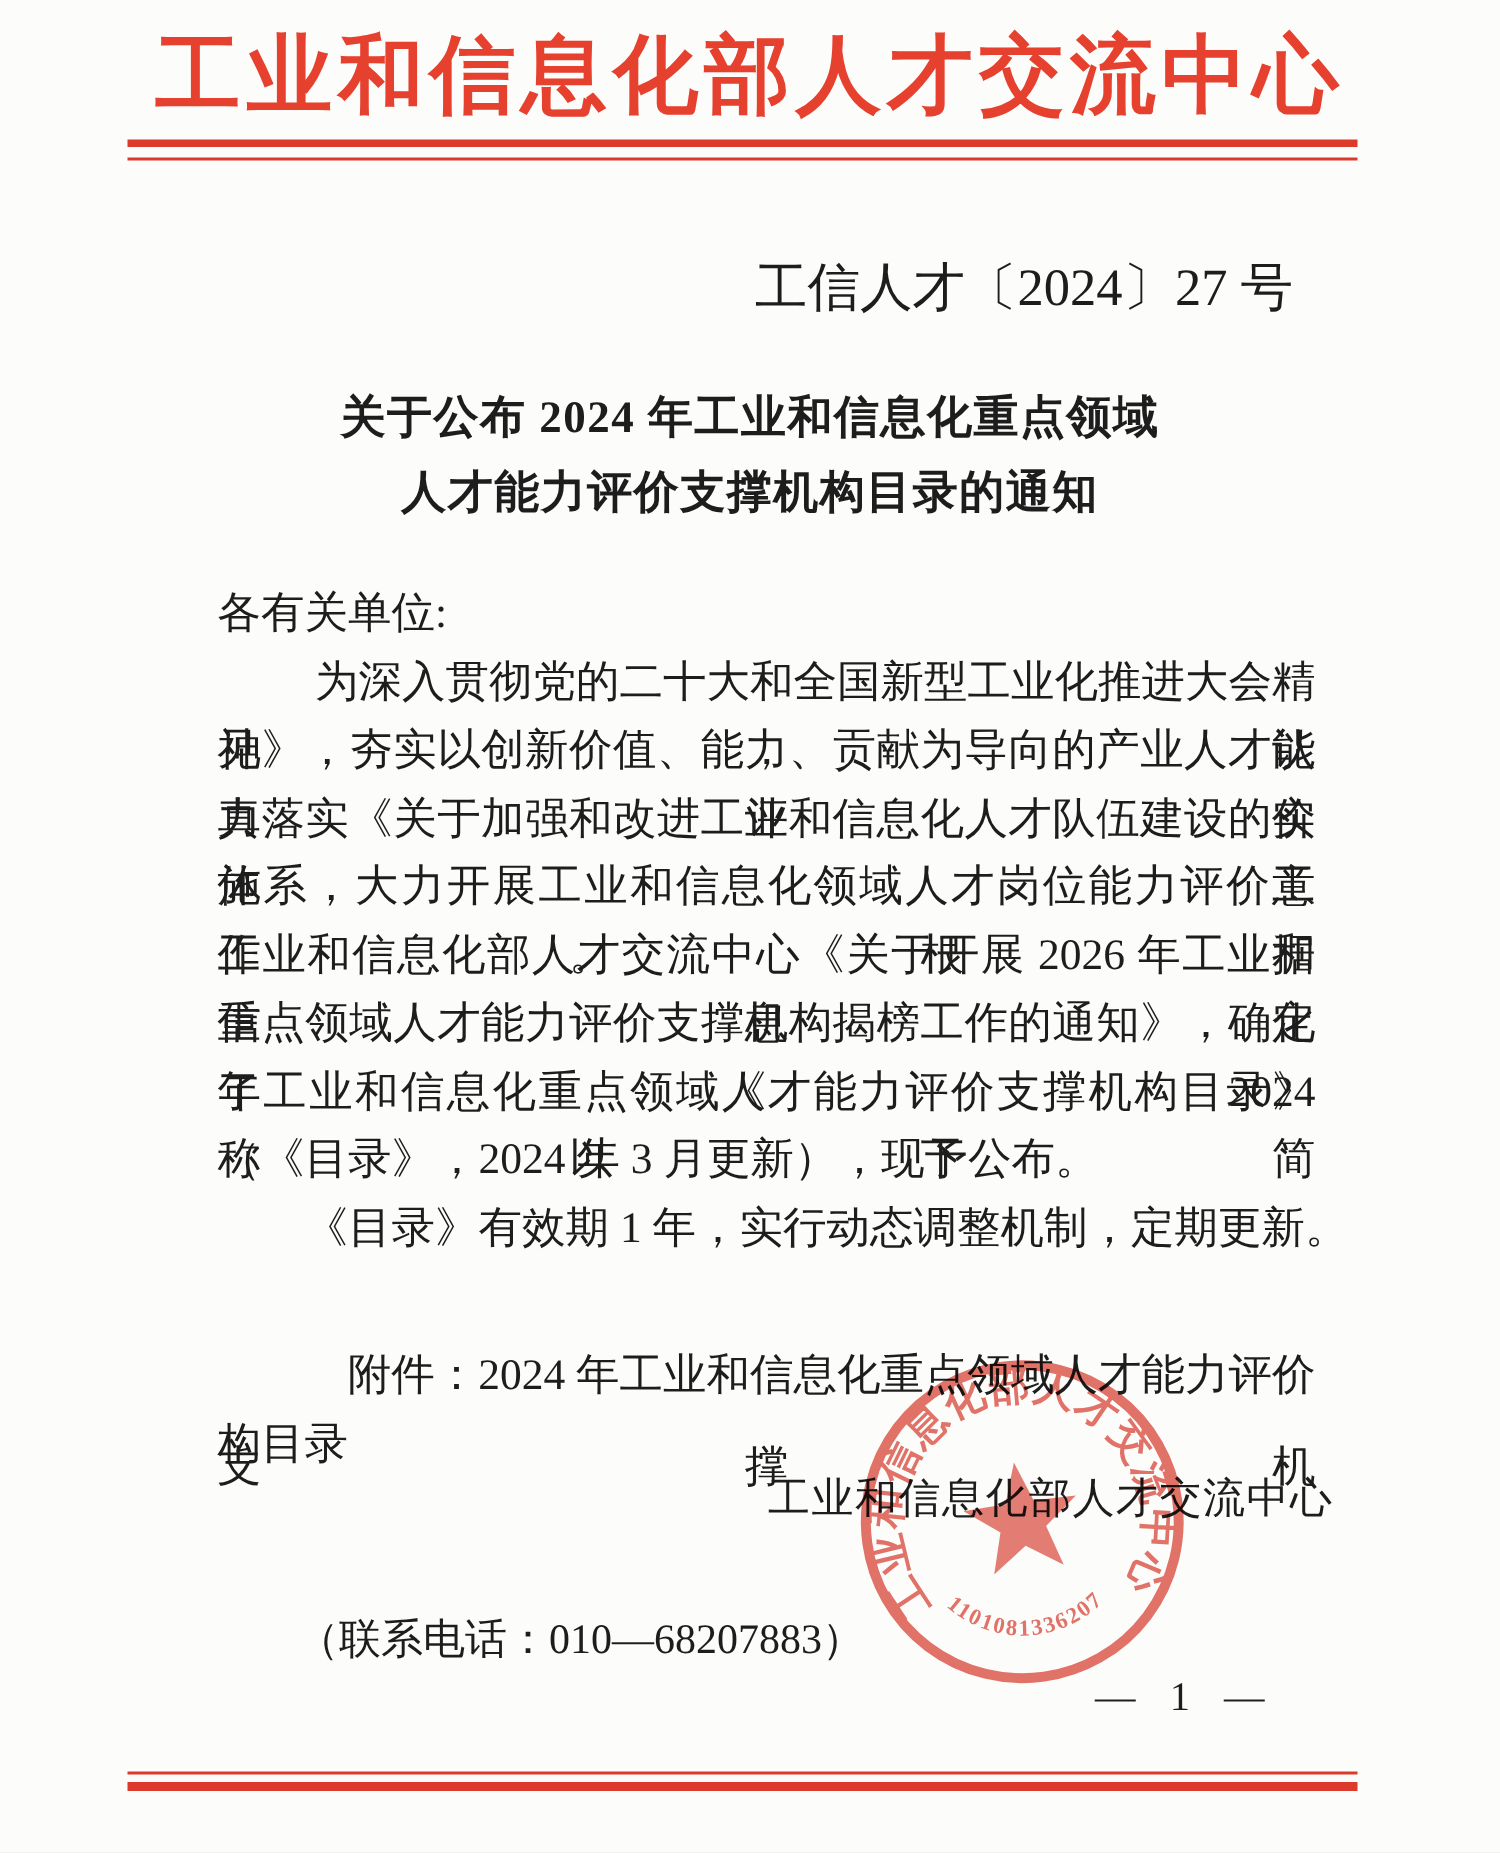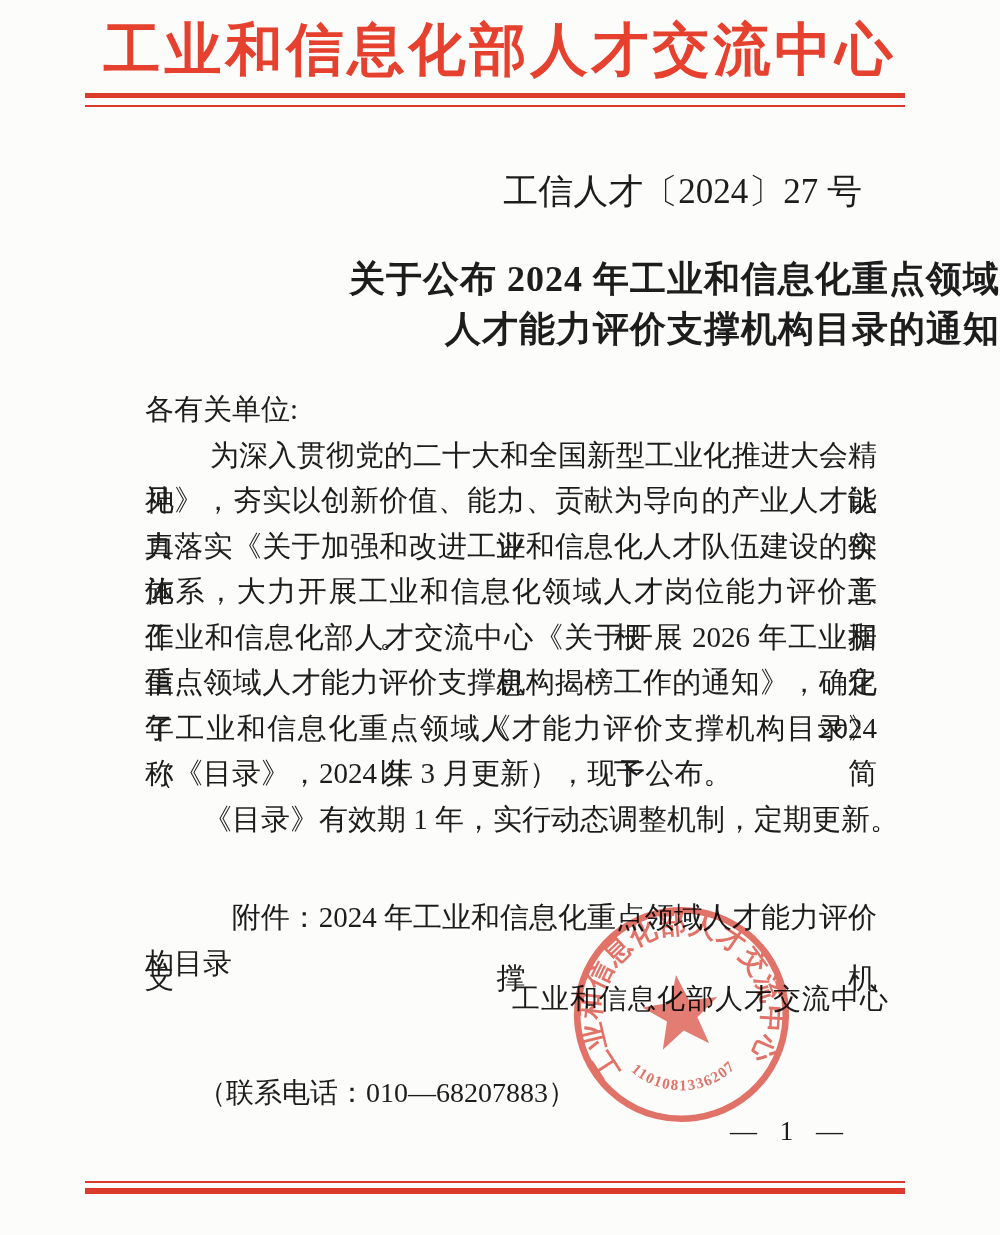--- a/index.html
+++ b/index.html
@@ -14,22 +14,22 @@
   }
   .rule{position:absolute;left:85px;width:820px;background:#dc3a2a;}
   .rule-top-thick{top:93px;height:5px;}
   .rule-top-thin{top:105px;height:2px;}
   .rule-bottom-thin{top:1181px;height:2px;}
   .rule-bottom-thick{top:1188px;height:6px;}
   .doc-number{
     position:absolute;top:168px;right:138px;font-size:35px;white-space:nowrap;
   }
   .doc-title{
-    position:absolute;top:254px;left:0;width:100%;text-align:right;
-    font-weight:bold;font-size:36px;line-height:50px;letter-spacing:1px;
+    position:absolute;top:254px;left:0;width:100%;text-align:center;
+    font-weight:bold;font-size:30px;line-height:50px;letter-spacing:1px;
   }
   .body-block{
     position:absolute;left:145px;top:387px;width:732px;
     font-size:29px;line-height:45.5px;
   }
   .attach-block{
     position:absolute;left:145px;top:887px;width:732px;
     font-size:29px;line-height:61px;
   }
   .bline{height:45.5px;white-space:nowrap;}

